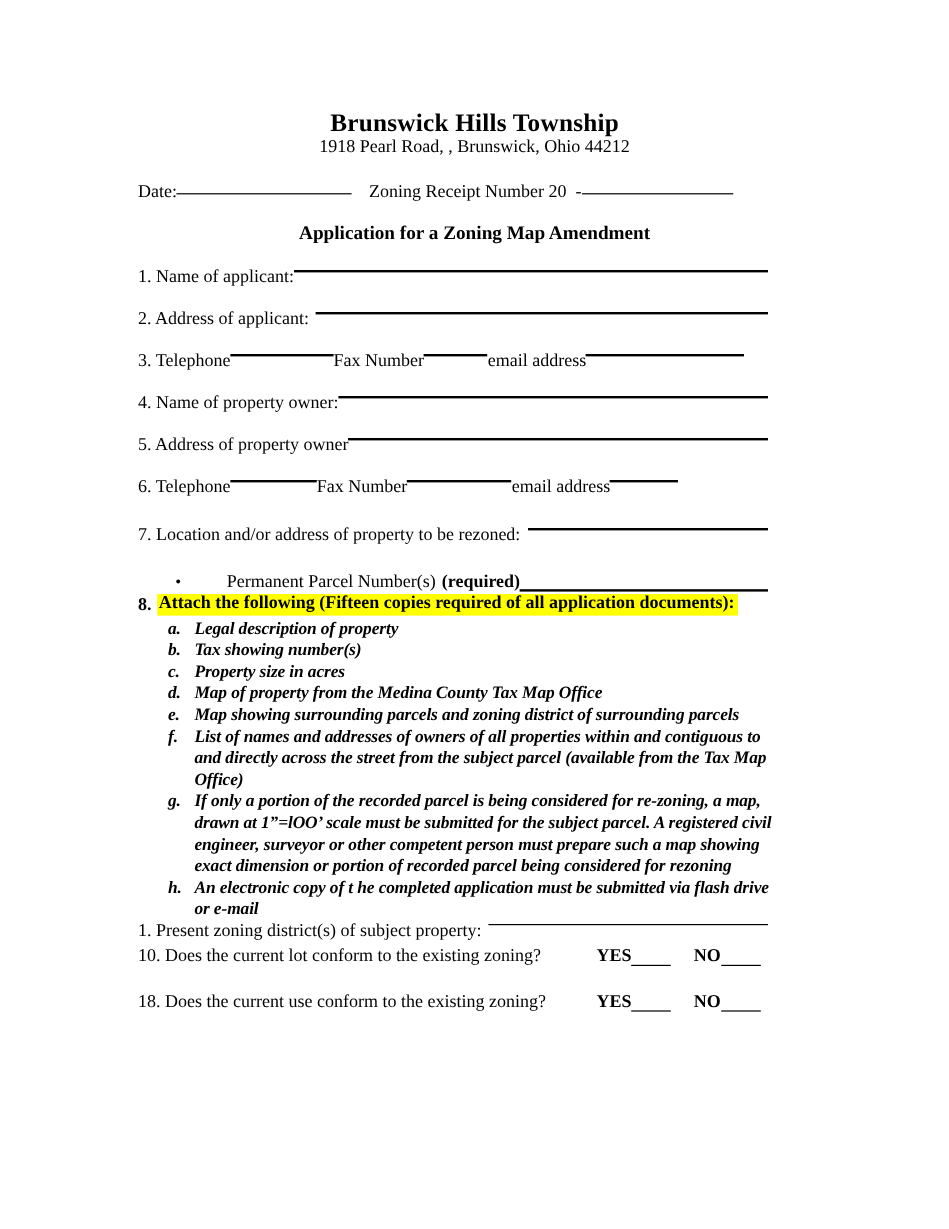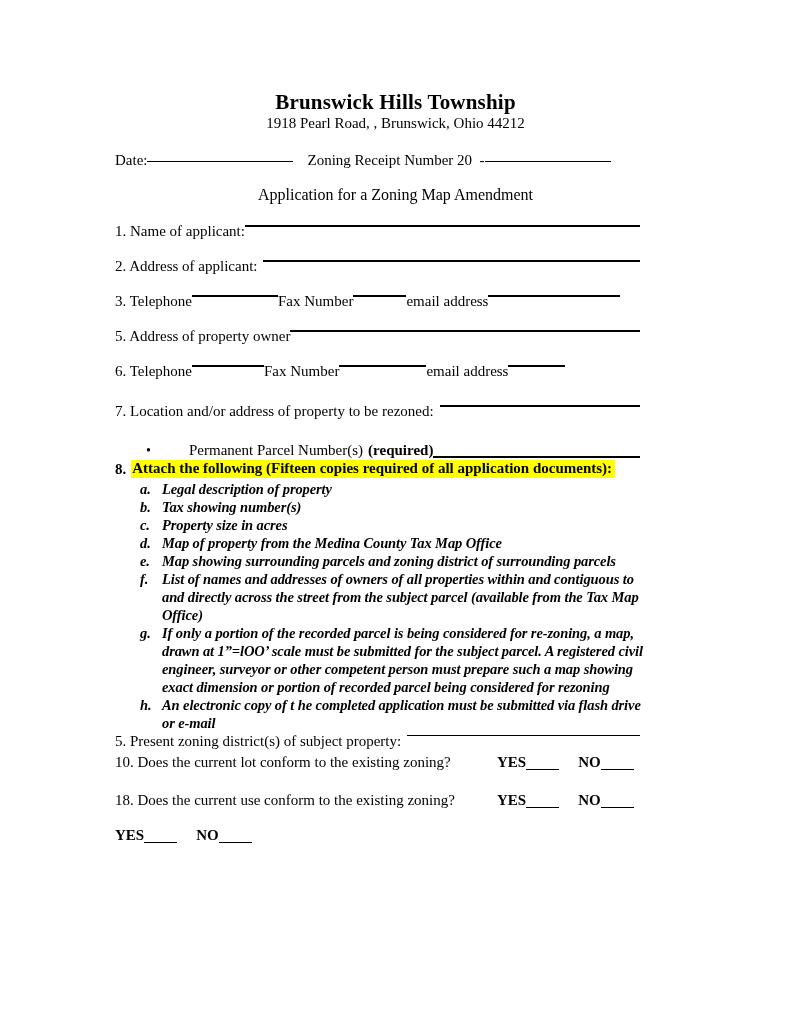--- a/index.html
+++ b/index.html
@@ -31,21 +31,21 @@
     display: flex;
     align-items: center;
     margin: 20px 151px 0 115px;
     height: 17px;
     font-size: 15px;
   }
   .form-title {
     margin-top: 16px;
     text-align: center;
     font-size: 16px;
-    font-weight: normal;
+    font-weight: bold;
     line-height: 19px;
   }
   .content { margin: 0 151px 0 115px; }
   .q-row {
     display: flex;
     align-items: flex-start;
     margin-top: 19px;
     height: 16px;
     white-space: pre;
   }
@@ -145,20 +145,24 @@
 
     <div class="q-row">
       <span>3. Telephone</span>
       <span class="ul" style="width:86px"></span>
       <span>Fax Number</span>
       <span class="ul" style="width:53px"></span>
       <span>email address</span>
       <span class="ul" style="width:132px"></span>
     </div>
 
+    <div class="q-row">
+      <span>4. Name of property owner:</span>
+      <span class="fill"></span>
+    </div>
 
     <div class="q-row">
       <span>5. Address of property owner</span>
       <span class="fill"></span>
     </div>
 
     <div class="q-row">
       <span>6. Telephone</span>
       <span class="ul" style="width:72px"></span>
       <span>Fax Number</span>
@@ -213,21 +217,21 @@
         <span class="att-letter">g.</span>
         <span class="att-text">If only a portion of the recorded parcel is being considered for re-zoning, a map, drawn at 1”=lOO’ scale must be submitted for the subject parcel.  A registered civil engineer, surveyor or other competent person must prepare such a map showing exact dimension or portion of recorded parcel being considered for rezoning</span>
       </div>
       <div class="att-row">
         <span class="att-letter">h.</span>
         <span class="att-text">An electronic copy of t he completed application must be submitted via flash drive or e-mail</span>
       </div>
     </div>
 
     <div class="q-row q9-row">
-      <span>5. Present zoning district(s) of subject property:</span>
+      <span>1. Present zoning district(s) of subject property:</span>
       <span class="fill-thin g6"></span>
     </div>
 
     <div class="yn-row yn-q10">
       <span class="yn-question">10. Does the current lot conform to the existing zoning?</span>
       <span class="yn-word">YES</span>
       <span class="yn-line"></span>
       <span class="yn-gap"></span>
       <span class="yn-word">NO</span>
       <span class="yn-line"></span>

